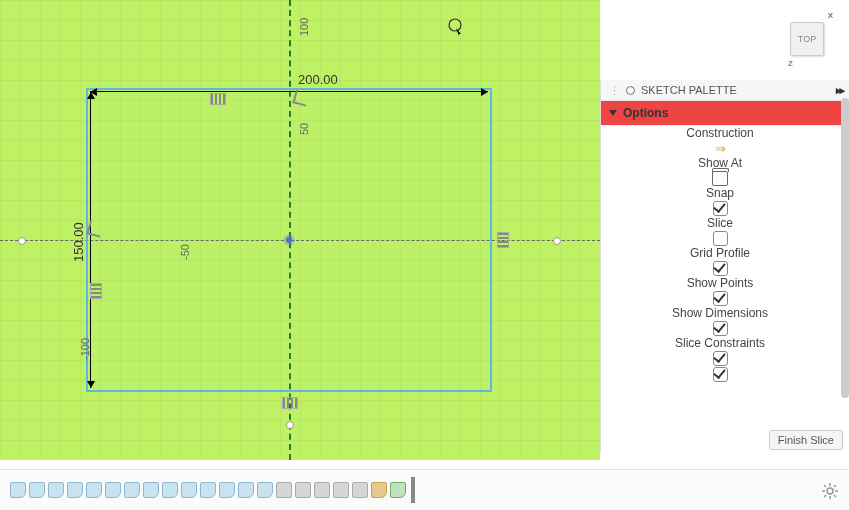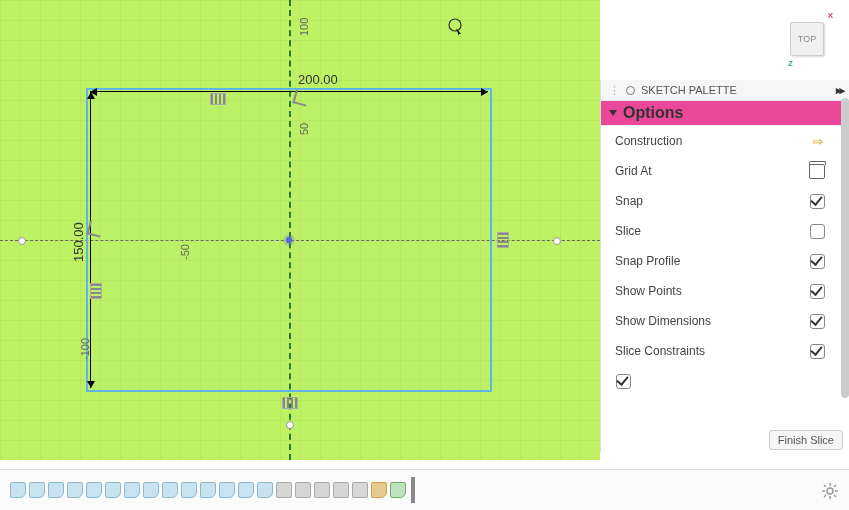--- a/index.html
+++ b/index.html
@@ -180,25 +180,25 @@
     width: 7px; height: 7px; border-radius: 50%;
     border: 1px solid #777;
   }
   .pin-double {
     font-weight: bold;
     letter-spacing: -2px;
     color: #333;
   }
   .options-header {
     height: 24px;
-    background: #ec4899;
+    background: #ef4444;
     display: flex;
     align-items: center;
     padding: 0 8px;
-    font-size: 16px;
+    font-size: 12px;
     font-weight: bold;
     border-bottom: 1px solid #eee;
     color: #333;
     gap: 6px;
   }
   .tri-down {
     width: 0; height: 0;
     border-left: 4px solid transparent;
     border-right: 4px solid transparent;
     border-top: 6px solid #333;
@@ -208,20 +208,21 @@
     overflow: hidden;
   }
   .option-row {
     height: 30px;
     display: flex;
     align-items: center;
     justify-content: space-between;
     padding: 0 24px 0 14px;
     font-size: 12px;
     color: #444;
+    flex-direction: column;
   }
   .option-row .ctrl {
     width: 16px; height: 16px;
     display: flex; align-items: center; justify-content: center;
   }
   .chk {
     width: 13px; height: 13px;
     border: 1px solid #888;
     border-radius: 3px;
     background: #fff;
@@ -388,39 +389,39 @@
     <span>Options</span>
   </div>
   <div class="option-list" id="option-list">
       <div class="option-row">
         <span>Construction</span>
         <div class="ctrl">
           <span class="icon-construction">⇐</span>
         </div>
       </div>
       <div class="option-row">
-        <span>Grid At</span>
+        <span>Show At</span>
         <div class="ctrl">
           <div class="icon-lookat"></div>
         </div>
       </div>
       <div class="option-row">
         <span>Snap</span>
         <div class="ctrl">
           <div class="chk checked"></div>
         </div>
       </div>
       <div class="option-row">
         <span>Slice</span>
         <div class="ctrl">
           <div class="chk"></div>
         </div>
       </div>
       <div class="option-row">
-        <span>Snap Profile</span>
+        <span>Grid Profile</span>
         <div class="ctrl">
           <div class="chk checked"></div>
         </div>
       </div>
       <div class="option-row">
         <span>Show Points</span>
         <div class="ctrl">
           <div class="chk checked"></div>
         </div>
       </div>

